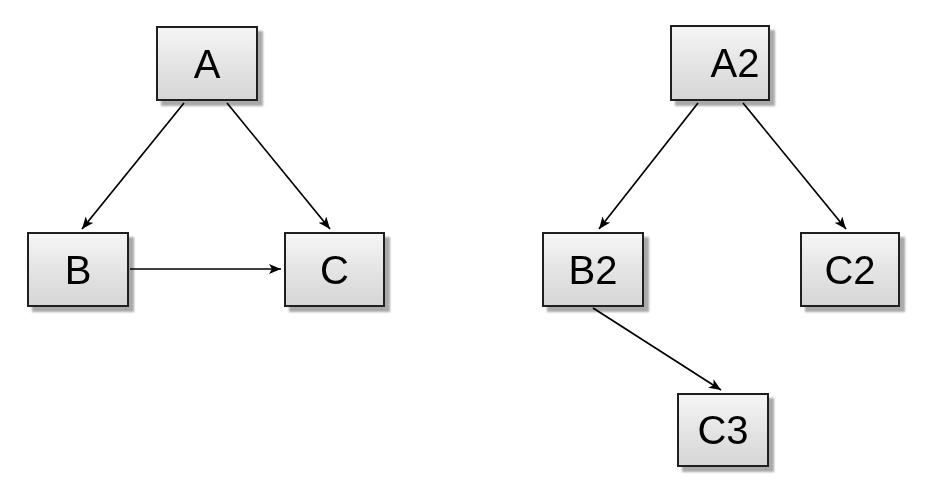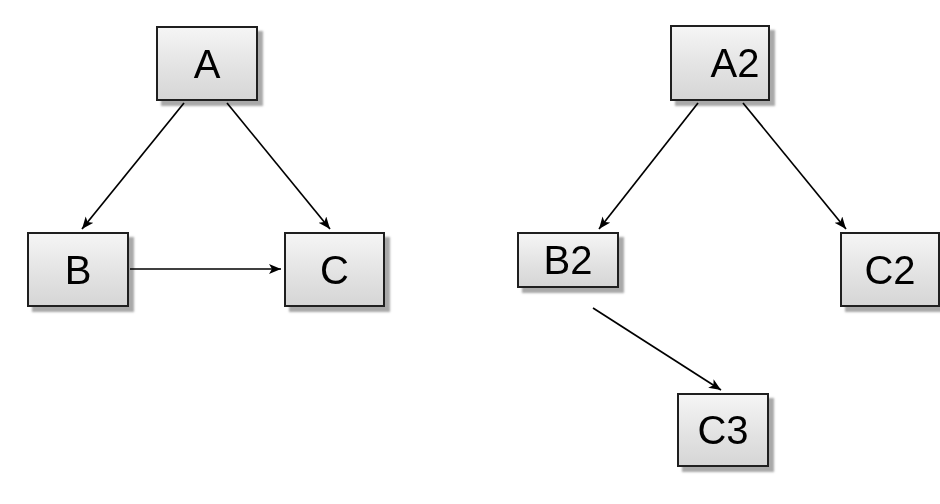--- a/index.html
+++ b/index.html
@@ -66,22 +66,22 @@
     </div>
     <div class="node" style="left: 27px; top: 232px; width: 102px; height: 75px;">
       <span class="node-label" style="color: rgb(0, 0, 0);">B</span>
     </div>
     <div class="node" style="left: 284px; top: 232px; width: 101px; height: 75px;">
       <span class="node-label" style="color: rgb(0, 0, 0);">C</span>
     </div>
     <div class="node" style="left: 670px; top: 25px; width: 100px; height: 76px; padding-left: 30px;">
       <span class="node-label" style="color: rgb(0, 0, 0);">A2</span>
     </div>
-    <div class="node" style="left: 517px; top: 232px; width: 102px; height: 56px;">
+    <div class="node" style="left: 542px; top: 232px; width: 102px; height: 75px;">
       <span class="node-label" style="color: rgb(0, 0, 0);">B2</span>
     </div>
-    <div class="node" style="left: 800px; top: 232px; width: 100px; height: 75px; margin-left: 40px;">
+    <div class="node" style="left: 800px; top: 232px; width: 100px; height: 75px;">
       <span class="node-label" style="color: rgb(0, 0, 0);">C2</span>
     </div>
     <div class="node" style="left: 677px; top: 393px; width: 92px; height: 74px;">
       <span class="node-label" style="color: rgb(0, 0, 0);">C3</span>
     </div>
   </div>
 
 </body></html>

